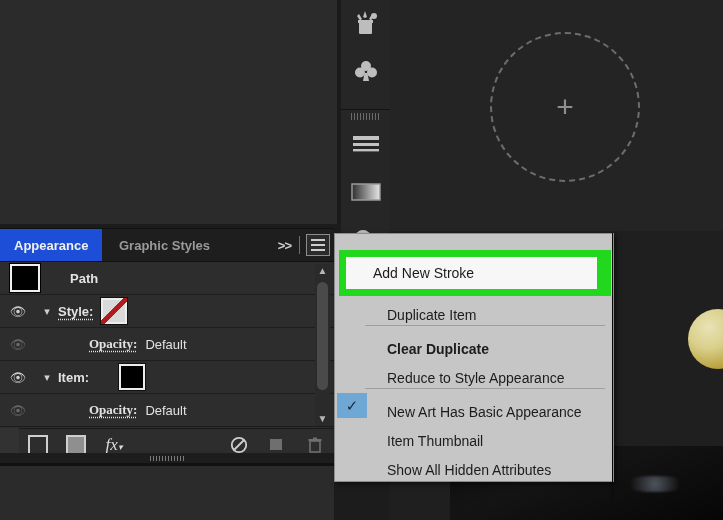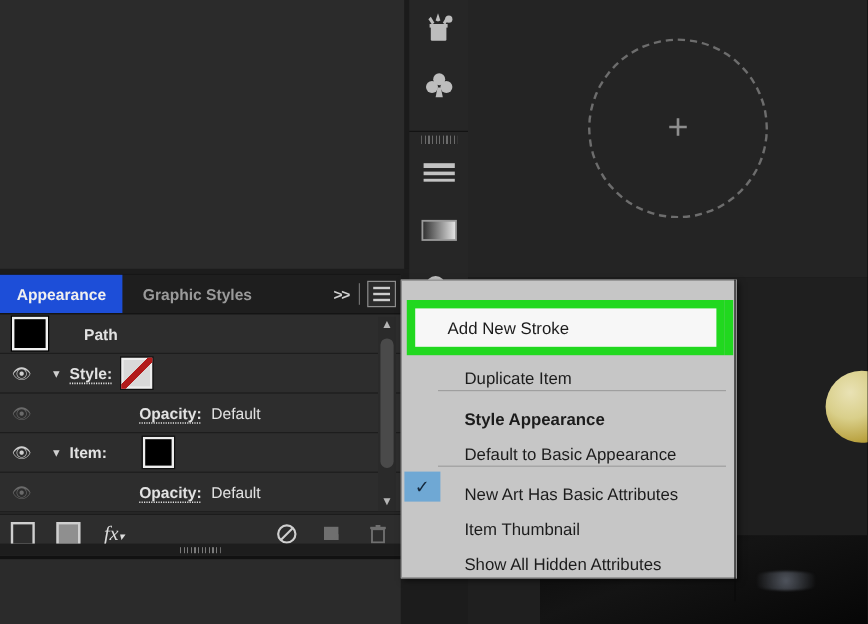--- a/index.html
+++ b/index.html
@@ -67,31 +67,31 @@
   .arow .lbl{font-weight:bold;text-decoration:underline;text-decoration-style:dotted;
              text-underline-offset:3px;}
   .arow .lbl.plain{text-decoration:none;font-weight:bold;}
   .arow .val{margin-left:8px;color:#e2e2e2;}
   .sw{width:22px;height:22px;border:2px solid #ededed;outline:1px solid #111;position:relative;
       margin-left:8px;background:#d9d9d9;}
   .sw.none{background:#d9d9d9;}
   .sw.none::after{content:"";position:absolute;left:-2px;top:-2px;right:-2px;bottom:-2px;
       background:linear-gradient(to bottom right,transparent 43%,#b21b1b 43%,#b21b1b 57%,transparent 57%);}
   .sw.black{background:#000;border:2px solid #ededed;box-shadow:inset 0 0 0 2px #000;}
-  .indent{margin-left:58px;}
+  .indent{margin-left:31px;font-family:Liberation Serif, serif;}
 
   .ascroll{position:absolute;right:4px;top:2px;width:15px;height:162px;background:#2a2a2a;}
   .ascroll .up,.ascroll .dn{position:absolute;left:0;width:15px;height:14px;color:#b5b5b5;
        font-size:10px;text-align:center;line-height:14px;}
   .ascroll .up{top:0;} .ascroll .dn{bottom:0;}
   .ascroll .thumbbar{position:absolute;left:2px;top:18px;width:11px;height:108px;
        background:#4a4a4a;border-radius:6px;}
 
   .afoot{position:relative;height:31px;background:#2d2d2d;border-top:1px solid #1a1a1a;
-         display:flex;align-items:center;}
+         display:flex;align-items:center;margin-left:19px;}
   .fbtn{width:38px;display:flex;align-items:center;justify-content:center;color:#cfcfcf;}
   .fbtn.dim{color:#6f6f6f;}
   .fsq{width:16px;height:16px;border:2px solid #cfcfcf;}
   .fsq.filled{border:2px solid #cfcfcf;background:#8f8f8f;}
   .fx{font-style:italic;font-family:"Liberation Serif",serif;font-size:17px;color:#dcdcdc;}
   .spacer{flex:1;}
   .apanel-grip{position:absolute;left:0;bottom:0;width:334px;height:10px;background:#1d1d1d;}
   .apanel-grip i{display:block;margin:3px auto 0 auto;width:34px;height:5px;
       background:repeating-linear-gradient(90deg,#7a7a7a 0 1px,transparent 1px 3px);}
 
@@ -310,29 +310,29 @@
       <span>Add New Fill</span>
     </div>
     <div class="mi">
       <span>Add New Stroke</span>
     </div>
     <div class="mi">
       <span>Duplicate Item</span>
     </div>
     <div class="msep"></div>
     <div class="mi bold">
-      <span>Style Appearance</span>
-    </div>
-    <div class="mi">
-      <span>Default to Basic Appearance</span>
+      <span>Clear Duplicate</span>
+    </div>
+    <div class="mi">
+      <span>Reduce to Style Appearance</span>
     </div>
     <div class="msep"></div>
     <div class="mi">
       <span class="check">✓</span>
-      <span>New Art Has Basic Attributes</span>
+      <span>New Art Has Basic Appearance</span>
     </div>
     <div class="mi">
       <span>Item Thumbnail</span>
     </div>
     <div class="mi">
       <span>Show All Hidden Attributes</span>
     </div>
   </div>
 
   <div class="rframe"></div>

